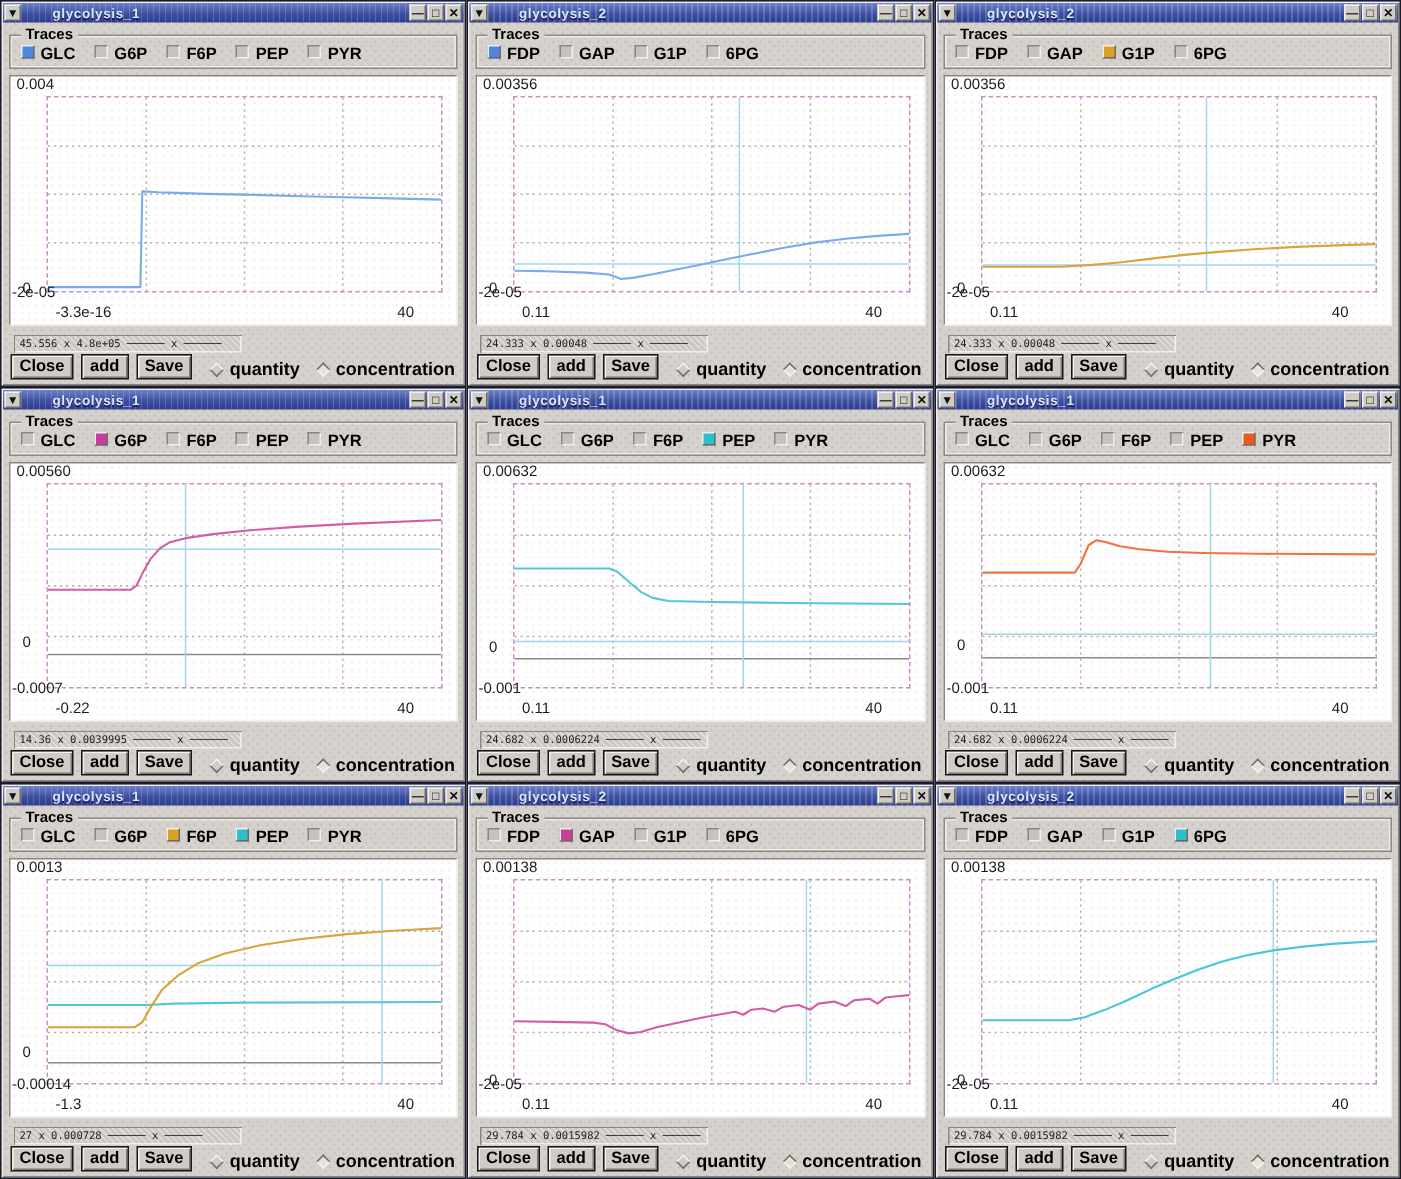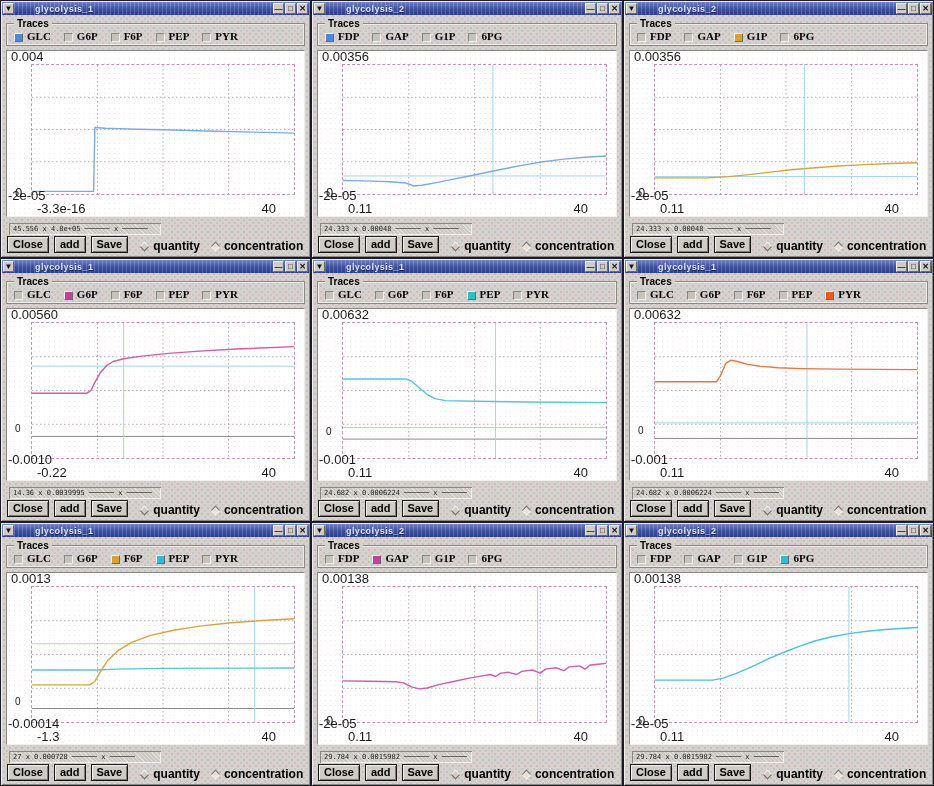--- a/index.html
+++ b/index.html
@@ -25,32 +25,32 @@
   }
   .tb-title{flex:1;font-weight:bold;font-size:9px;color:#dde4fa;padding-left:20px;letter-spacing:.4px;
     text-shadow:0 1px 0 rgba(0,0,25,.55);white-space:nowrap;overflow:hidden;}
   .tb-btn{width:11px;height:11px;flex:0 0 11px;background:#cfcbc5;border:1px solid;
     border-color:#f2f0ec #6e6a64 #6e6a64 #f2f0ec;font-weight:bold;font-size:8px;line-height:9px;
     text-align:center;color:#111;overflow:hidden;}
   .traces-box{margin:7px 5px 3px 5px;border:1px solid #8d8983;box-shadow:inset 0 0 0 1px #edebe5;
     position:relative;padding:6px 4px 3px 7px;display:flex;align-items:center;flex:0 0 auto;}
   .traces-label{position:absolute;top:-6px;left:7px;background:#d5d1cb;padding:0 3px;
     font-weight:bold;font-size:10px;color:#000;line-height:11px;}
-  .trace{display:flex;align-items:flex-end;margin-right:13px;gap:4px;font-family:Liberation Serif, serif;}
+  .trace{display:flex;align-items:flex-start;margin-right:13px;gap:4px;}
   .cb{width:9px;height:9px;background:#c6c2bc;border:1px solid;border-color:#8a8680 #f2f0ec #f2f0ec #8a8680;flex:0 0 9px;}
   .cb.checked{border-color:#f2f0ec #6e6a64 #6e6a64 #f2f0ec;}
   .trace-label{font-weight:bold;font-size:11px;color:#000;}
   .plot{flex:1 1 auto;margin:1px 5px 2px 5px;position:relative;
     background-color:#ffffff;
     background-image:radial-gradient(circle, rgba(228,178,212,.30) .6px, transparent .8px);
     background-size:5px 5px;
     border:1px solid;border-color:#8a8680 #f2f0ec #f2f0ec #8a8680;}
   .grid-box{position:absolute;top:13px;left:24px;right:9px;bottom:21px;border:1px dashed #c393c3;}
   .plot-svg{position:absolute;left:0;top:0;width:100%;height:100%;overflow:visible;}
-  .plot-label{position:absolute;font-size:13px;color:#1a1a1a;line-height:10px;white-space:nowrap;}
+  .plot-label{position:absolute;font-size:10px;color:#1a1a1a;line-height:10px;white-space:nowrap;}
   .ymax{top:1px;left:4px;}
   .ymin{bottom:15px;left:1px;}
   .yzero-overlap{bottom:18px;left:8px;}
   .yzero{left:-17px;transform:translateY(-115%);position:absolute;font-size:10px;color:#1a1a1a;}
   .xmin{bottom:2px;left:30px;}
   .xmax{bottom:2px;right:28px;}
   .status-bar{height:12px;flex:0 0 12px;width:152px;margin:4px 0 0 8px;
     background-color:#ccc8c2;
     background-image:repeating-linear-gradient(45deg, rgba(255,255,255,.4) 0 1px, transparent 1px 3px);
     box-shadow:inset 1px 1px 0 #8a8680, inset -1px -1px 0 #f2f0ec;
@@ -315,21 +315,21 @@
             <line x1="0" y1="50" x2="100" y2="50" stroke="#b5b0aa" stroke-width="1" vector-effect="non-scaling-stroke" stroke-dasharray="1.5 2.5"></line>
             <line x1="75" y1="0" x2="75" y2="100" stroke="#b5b0aa" stroke-width="1" vector-effect="non-scaling-stroke" stroke-dasharray="1.5 2.5"></line>
             <line x1="0" y1="75" x2="100" y2="75" stroke="#b5b0aa" stroke-width="1" vector-effect="non-scaling-stroke" stroke-dasharray="1.5 2.5"></line>
             <line x1="0" y1="84" x2="100" y2="84" stroke="#8e8a85" stroke-width="1" vector-effect="non-scaling-stroke"></line>
             <line x1="35" y1="0" x2="35" y2="100" stroke="#9ed7ec" stroke-width="1" vector-effect="non-scaling-stroke"></line>
             <line x1="0" y1="32" x2="100" y2="32" stroke="#9ed7ec" stroke-width="1" vector-effect="non-scaling-stroke"></line>
             <polyline points="0,52 21,52 22.5,50 24,44 26,37 28.5,31.5 31,28.5 35,26.5 42,24.5 52,22.5 64,20.8 78,19.3 100,17.5" fill="none" stroke="#d35ca8" stroke-width="1.4" stroke-linejoin="round" vector-effect="non-scaling-stroke"></polyline>
           </svg>
           <span class="yzero" style="top: 84%;">0</span>
         </div>
-        <span class="plot-label ymin">-0.0010</span>
+        <span class="plot-label ymin">-0.0007</span>
         <span class="plot-label xmin">-0.22</span>
         <span class="plot-label xmax">40</span>
       </div>
       <div class="status-bar">
         <span>14.36 x 0.0039995</span>
         <span>────── x ──────</span>
       </div>
       <div class="bottombar">
         <button class="btn">Close</button>
         <button class="btn">add</button>

